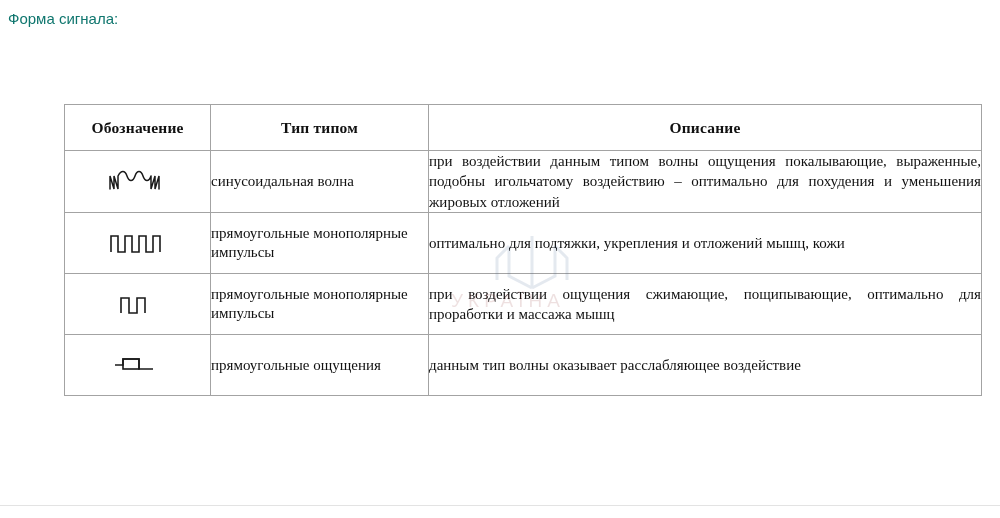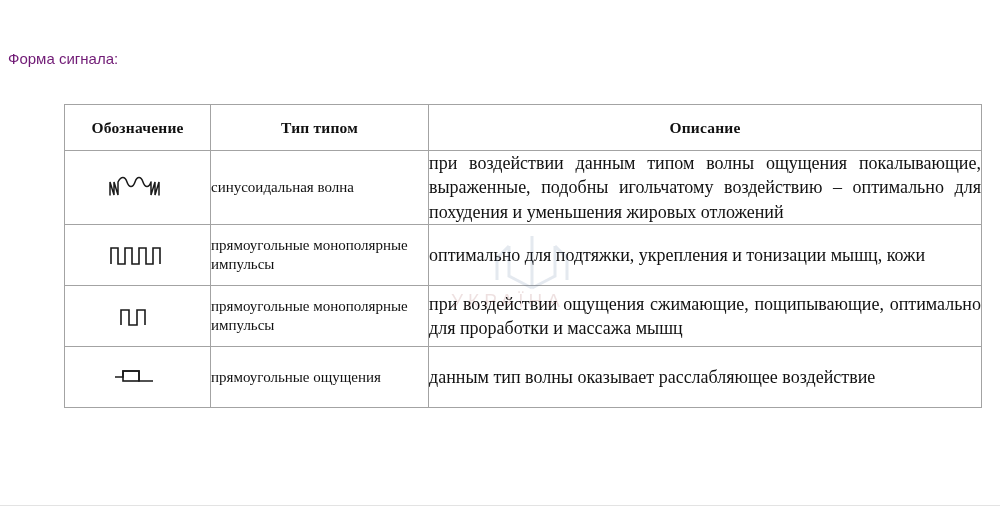--- a/index.html
+++ b/index.html
@@ -13,24 +13,23 @@
     position: relative;
     font-family: "Liberation Sans", sans-serif;
     overflow: hidden;
   }
 
   .page-heading {
     position: absolute;
     left: 8px;
     top: 10px;
     font-size: 15px;
-    color: #701a75;
+    color: #0f766e;
     font-family: "Liberation Sans", sans-serif;
     white-space: nowrap;
-    margin-top: 40px;
   }
 
   .table-wrap {
     position: absolute;
     left: 64px;
     top: 104px;
     width: 917px;
   }
 
   table.signal-table {
@@ -71,21 +70,21 @@
   td.cell-type {
     padding: 6px 10px 6px 12px;
     font-size: 15px;
     line-height: 1.28;
     color: #111;
     text-align: left;
   }
 
   td.cell-desc {
     padding: 7px 11px 7px 12px;
-    font-size: 18px;
+    font-size: 15px;
     line-height: 1.36;
     color: #111;
     text-align: justify;
     text-justify: inter-word;
     hyphens: manual;
   }
 
   td.cell-desc.nowrap-single {
     text-align: left;
   }
@@ -167,21 +166,21 @@
 
       <tr>
         <td class="cell-symbol">
           <div class="wave-holder">
             <svg class="wave-svg" width="62" height="26" viewBox="0 0 62 26" aria-hidden="true">
               <path d="M4 22 L4 6 L11 6 L11 22 L18 22 L18 6 L25 6 L25 22 L32 22 L32 6 L39 6 L39 22 L46 22 L46 6 L53 6 L53 22" fill="none" stroke="#1a1a1a" stroke-width="1.6" stroke-linejoin="miter"></path>
             </svg>
           </div>
         </td>
         <td class="cell-type">прямоугольные монополярные импульсы</td>
-        <td class="cell-desc nowrap-single">оптимально для подтяжки, укрепления и тонизации мышц, кожи</td>
+        <td class="cell-desc nowrap-single">оптимально для подтяжки, укрепления и отложений мышц, кожи</td>
       </tr>
 
       <tr>
         <td class="cell-symbol">
           <div class="wave-holder">
             <svg class="wave-svg" width="62" height="26" viewBox="0 0 62 26" aria-hidden="true">
               <path d="M14 22 L14 7 L22 7 L22 22 L30 22 L30 7 L38 7 L38 22" fill="none" stroke="#1a1a1a" stroke-width="1.6" stroke-linejoin="miter"></path>
             </svg>
           </div>
         </td>

